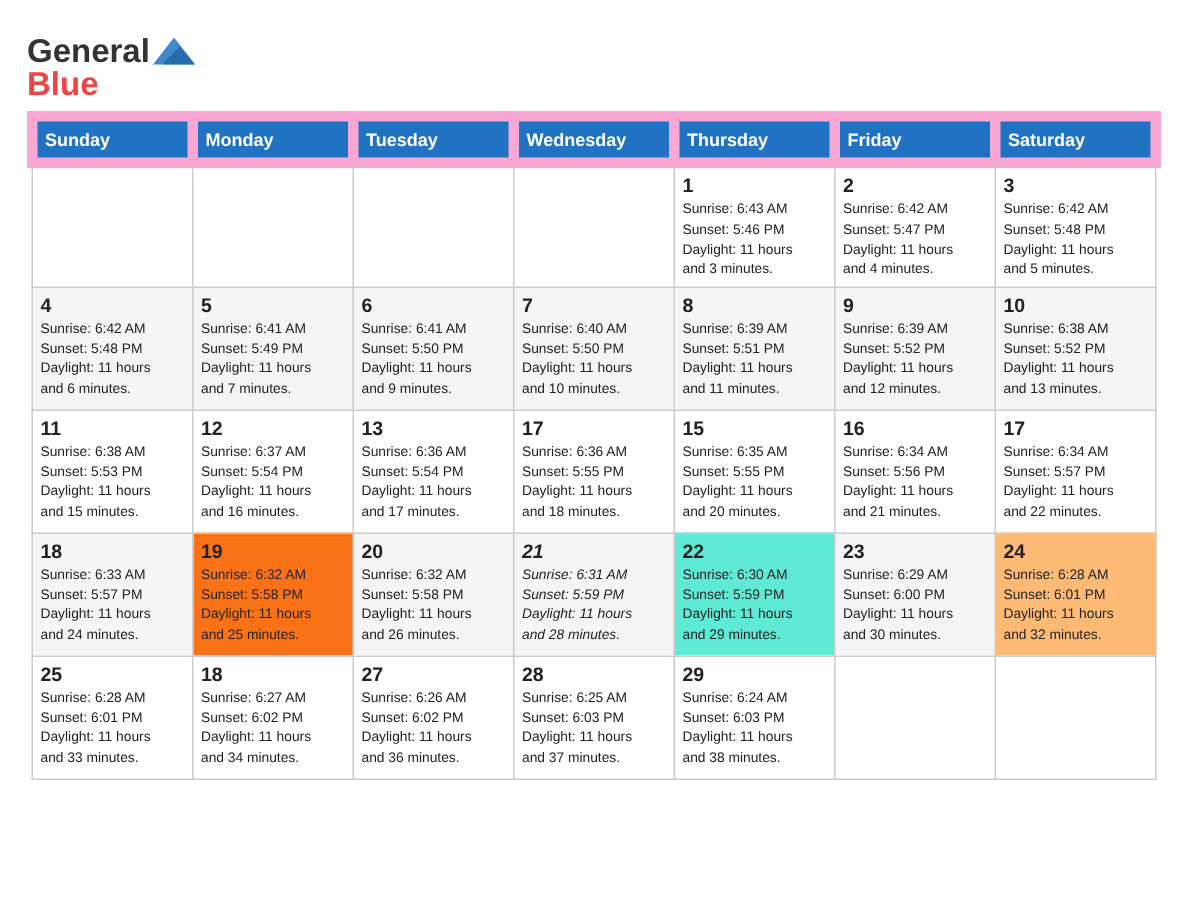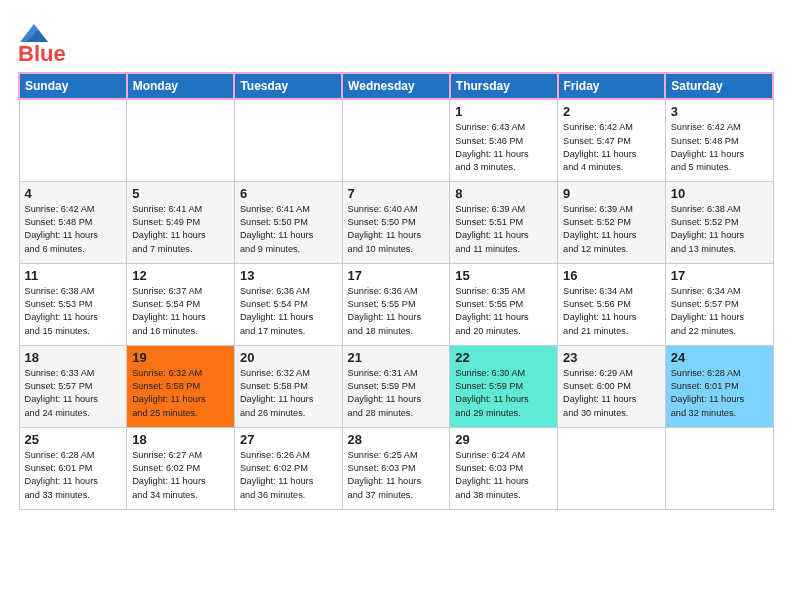--- a/index.html
+++ b/index.html
@@ -55,21 +55,21 @@
       border-collapse: collapse;
       table-layout: fixed;
     }
     .calendar-table th {
       background: #2072c3;
       color: #fff;
       font-size: 12px;
       font-weight: bold;
       text-align: left;
       padding: 5px 5px;
-      border: 2px solid #f9a8d4;
+      border: 7px solid #f9a8d4;
     }
     .calendar-table td {
       border: 1px solid #ccc;
       vertical-align: top;
       padding: 4px 5px;
       font-size: 9.5px;
       color: #222;
       height: 82px;
       background: #fff;
     }
@@ -93,20 +93,21 @@
     }
   </style>
 </head>
 <body>
 
 <div class="page">
   <div class="header-row">
     <div class="logo">
       <div>
         <div style="display:flex;align-items:center;">
+          <span class="logo-text">General</span>
           <svg class="logo-icon" viewBox="0 0 28 22" fill="none" xmlns="http://www.w3.org/2000/svg">
             <polygon points="0,20 14,2 28,20" fill="#2072c3" opacity="0.85"></polygon>
             <polygon points="6,20 18,8 28,20" fill="#1a5fa0" opacity="0.7"></polygon>
           </svg>
         </div>
         <div style="display:flex;align-items:center;margin-top:-2px;">
           <span class="logo-text" style="color:#ef4444;">Blue</span>
         </div>
       </div>
     </div>
@@ -273,42 +274,42 @@
 Daylight: 11 hours
 and 25 minutes.</div>
           </td>
           <td style="background: rgb(245, 245, 245);">
             <span class="day-num">20</span>
             <div class="day-info" style="white-space: pre-line;">Sunrise: 6:32 AM
 Sunset: 5:58 PM
 Daylight: 11 hours
 and 26 minutes.</div>
           </td>
-          <td style="background: rgb(245, 245, 245);">
+          <td style="background: rgb(245, 245, 245); font-style: italic;">
             <span class="day-num">21</span>
             <div class="day-info" style="white-space: pre-line;">Sunrise: 6:31 AM
 Sunset: 5:59 PM
 Daylight: 11 hours
 and 28 minutes.</div>
           </td>
           <td style="background: #5eead4;">
             <span class="day-num">22</span>
             <div class="day-info" style="white-space: pre-line;">Sunrise: 6:30 AM
 Sunset: 5:59 PM
 Daylight: 11 hours
 and 29 minutes.</div>
           </td>
           <td style="background: rgb(245, 245, 245);">
             <span class="day-num">23</span>
             <div class="day-info" style="white-space: pre-line;">Sunrise: 6:29 AM
 Sunset: 6:00 PM
 Daylight: 11 hours
 and 30 minutes.</div>
           </td>
-          <td style="background: #7dd3fc;">
+          <td style="background: #fdba74;">
             <span class="day-num">24</span>
             <div class="day-info" style="white-space: pre-line;">Sunrise: 6:28 AM
 Sunset: 6:01 PM
 Daylight: 11 hours
 and 32 minutes.</div>
           </td>
         </tr>
         <tr>
           <td>
             <span class="day-num">25</span>

